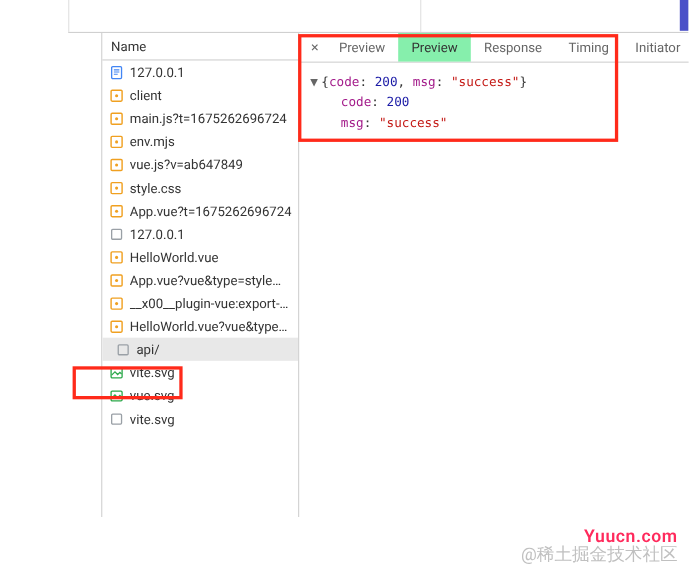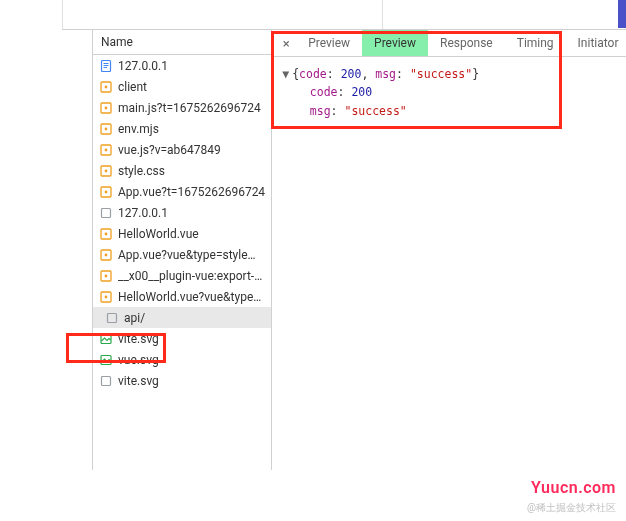--- a/index.html
+++ b/index.html
@@ -146,21 +146,21 @@
       color: #ff2a5c;
       font-weight: 600;
       font-size: 16px;
       letter-spacing: 0.5px;
     }
     .watermark2 {
       position: absolute;
       right: 10px;
       bottom: 6px;
       color: #c0c0c0;
-      font-size: 10px;
+      font-size: 16px;
     }
     svg { display: block; }
   </style>
 </head>
 <body>
 
 <div class="top-bar">
   <div class="top-right-bar"></div>
 </div>
 

